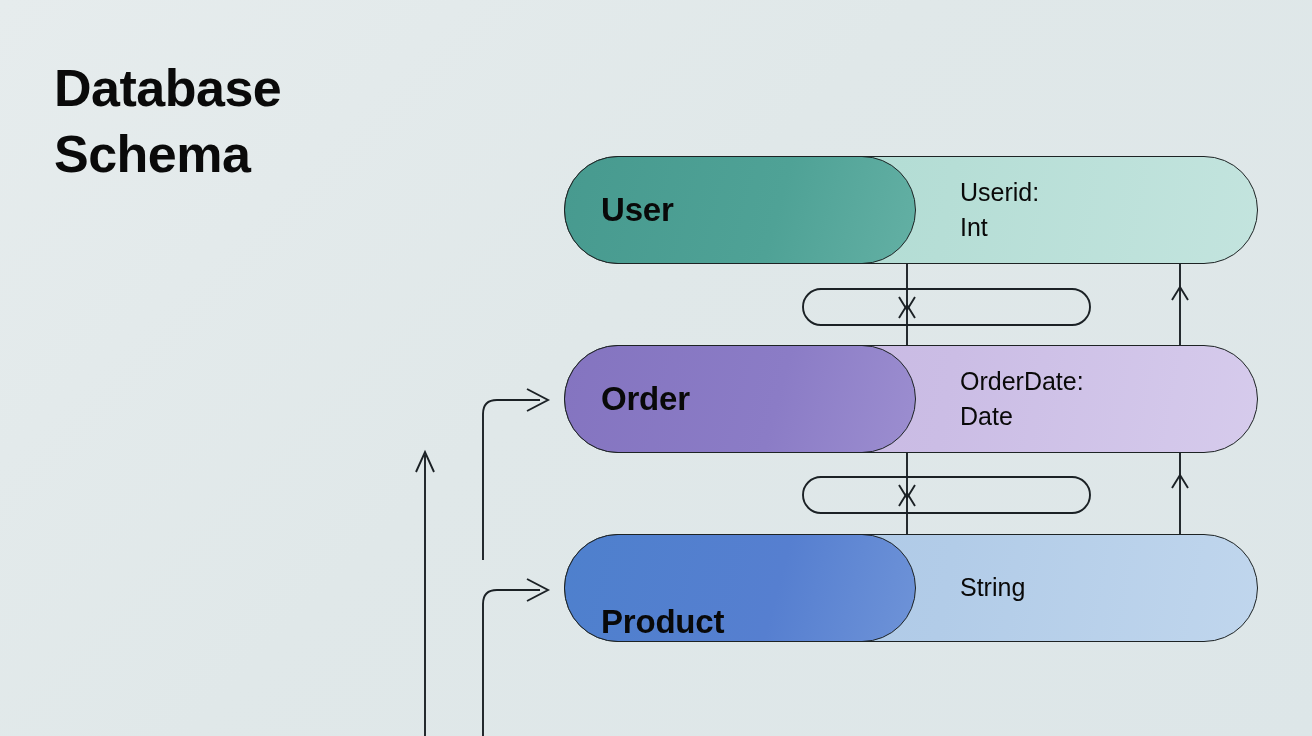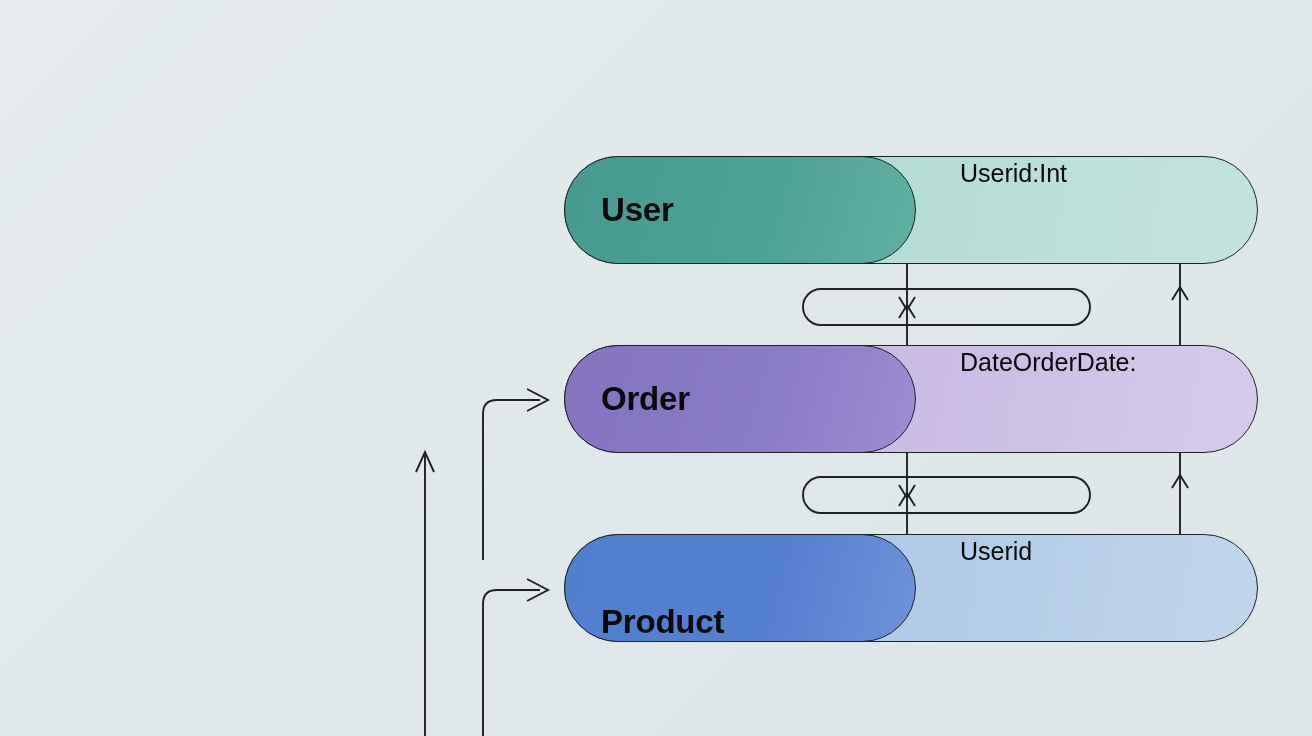--- a/index.html
+++ b/index.html
@@ -69,20 +69,21 @@
     font-weight: 700;
     color: #090909;
     letter-spacing: -0.2px;
   }
   .entity .attr {
     position: absolute;
     left: 396px;
     top: 0;
     height: 100%;
     display: flex;
+    flex-direction: column;
     justify-content: center;
     font-size: 25px;
     font-weight: 500;
     color: #090909;
     line-height: 1.42;
   }
 
   
   #entity-user      { left: 564px; top: 156px; }
   #entity-user  .right-panel { background: linear-gradient(100deg,#a8d9d0 0%, #b6ded6 55%, #c3e4de 100%); }
@@ -109,47 +110,49 @@
     fill: none;
     stroke: #1b2125;
     stroke-width: 1.9;
   }
 </style>
 </head>
 <body>
 
 <div id="canvas">
 
+  <div id="title">Database
+Schema</div>
 
   <div class="entity" id="entity-user" style="width:694px;">
     <div class="right-panel"></div>
     <div class="attr">
       <div>Userid:</div>
       <div>Int</div>
     </div>
     <div class="left-panel">
       <span class="entity-name">User</span>
     </div>
   </div>
 
   <div class="entity" id="entity-order" style="width:694px;">
     <div class="right-panel"></div>
     <div class="attr">
+      <div>OrderDate:</div>
       <div>Date</div>
-      <div>OrderDate:</div>
     </div>
     <div class="left-panel">
       <span class="entity-name">Order</span>
     </div>
   </div>
 
   <div class="entity" id="entity-product" style="width:694px;">
     <div class="right-panel"></div>
     <div class="attr">
-      <div>Userid</div>
+      <div>String</div>
     </div>
     <div class="left-panel">
       <span class="entity-name">Product</span>
     </div>
   </div>
 
   <svg id="connectors" viewBox="0 0 1312 736">
 
     <rect x="803" y="289" width="287" height="36" rx="18" ry="18"></rect>
 

